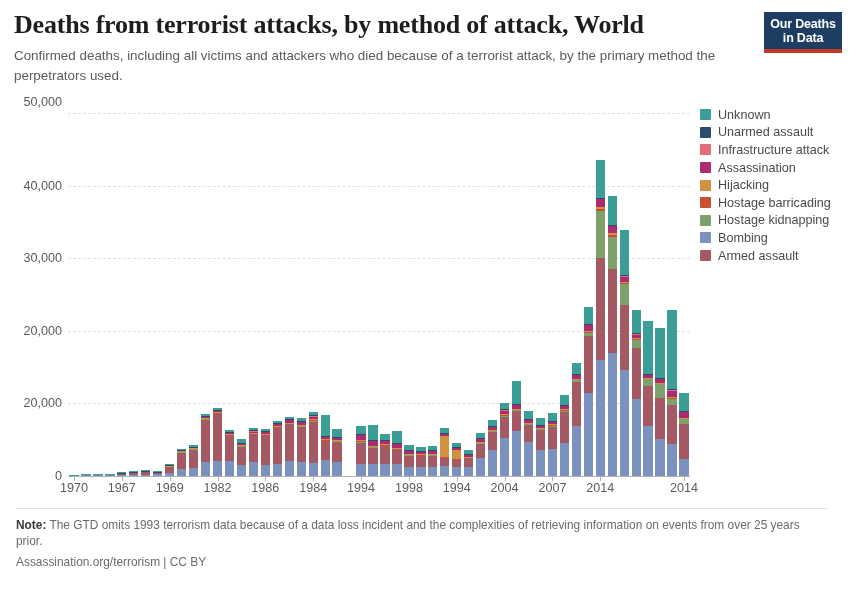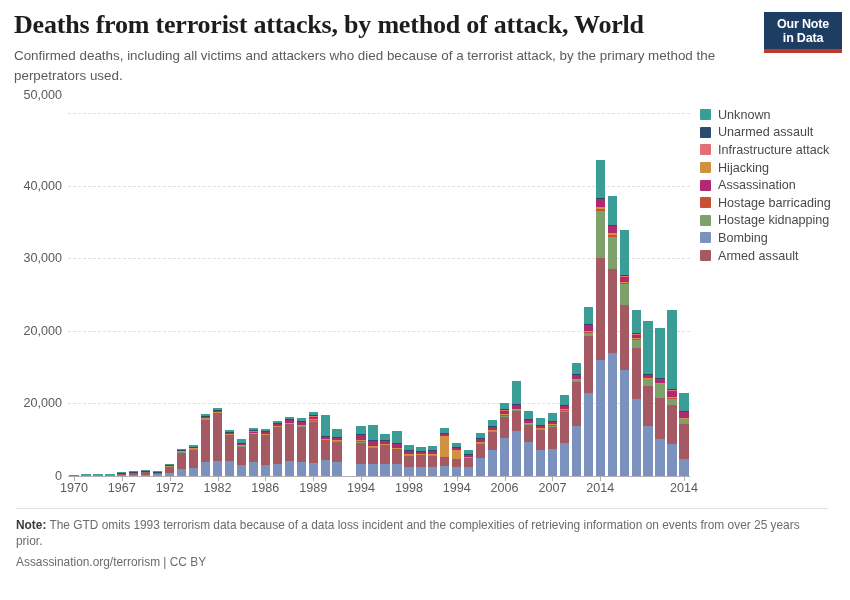--- a/index.html
+++ b/index.html
@@ -163,21 +163,21 @@
 <body>
 
 <div id="page">
 
   <div class="header">
     <h1 class="title">Deaths from terrorist attacks, by method of attack, World</h1>
     <p class="subtitle">Confirmed deaths, including all victims and attackers who died because of a terrorist attack, by the primary method the perpetrators used.</p>
   </div>
 
   <div class="owid-logo">
-    <span class="l1">Our Note</span>
+    <span class="l1">Our Deaths</span>
     <span class="l2">in Data</span>
   </div>
 
   <div class="plot-wrap">
     <div class="plot-area" id="plot-area">
       <div id="gridlines">
           <div class="gridline zero" style="top: 363px;"></div>
           <div class="gridline" style="top: 290.4px;"></div>
           <div class="gridline" style="top: 217.8px;"></div>
           <div class="gridline" style="top: 145.2px;"></div>
@@ -746,44 +746,44 @@
             <div class="seg" style="background: rgb(58, 158, 150); height: 18.15px; top: 0px;"></div>
           </div>
         </div>
     </div>
     <div class="ylabels" id="ylabels">
         <div class="ylab" style="top: 476px;">0</div>
         <div class="ylab" style="top: 403.4px;">20,000</div>
         <div class="ylab" style="top: 330.8px;">20,000</div>
         <div class="ylab" style="top: 258.2px;">30,000</div>
         <div class="ylab" style="top: 185.6px;">40,000</div>
-        <div class="ylab" style="top: 95px;">50,000</div>
+        <div class="ylab" style="top: 102px;">50,000</div>
       </div>
     <div class="xaxis"></div>
     <div id="xlabels">
         <div class="xtick" style="left: 73.9808px;"></div>
         <div class="xlab" style="left: 73.9808px;">1970</div>
         <div class="xtick" style="left: 121.827px;"></div>
         <div class="xlab" style="left: 121.827px;">1967</div>
         <div class="xtick" style="left: 169.673px;"></div>
-        <div class="xlab" style="left: 169.673px;">1972</div>
+        <div class="xlab" style="left: 169.673px;">1969</div>
         <div class="xtick" style="left: 217.519px;"></div>
         <div class="xlab" style="left: 217.519px;">1982</div>
         <div class="xtick" style="left: 265.365px;"></div>
         <div class="xlab" style="left: 265.365px;">1986</div>
         <div class="xtick" style="left: 313.212px;"></div>
-        <div class="xlab" style="left: 313.212px;">1989</div>
+        <div class="xlab" style="left: 313.212px;">1984</div>
         <div class="xtick" style="left: 361.058px;"></div>
         <div class="xlab" style="left: 361.058px;">1994</div>
         <div class="xtick" style="left: 408.904px;"></div>
         <div class="xlab" style="left: 408.904px;">1998</div>
         <div class="xtick" style="left: 456.75px;"></div>
         <div class="xlab" style="left: 456.75px;">1994</div>
         <div class="xtick" style="left: 504.596px;"></div>
-        <div class="xlab" style="left: 504.596px;">2006</div>
+        <div class="xlab" style="left: 504.596px;">2004</div>
         <div class="xtick" style="left: 552.442px;"></div>
         <div class="xlab" style="left: 552.442px;">2007</div>
         <div class="xtick" style="left: 600.288px;"></div>
         <div class="xlab" style="left: 600.288px;">2014</div>
         <div class="xtick" style="left: 684.019px;"></div>
         <div class="xlab" style="left: 684.019px;">2014</div>
       </div>
   </div>
 
   <div class="legend" id="legend">
@@ -793,26 +793,26 @@
       </div>
       <div class="legend-item">
         <span class="legend-swatch" style="background: rgb(43, 75, 111);"></span>
         <span class="legend-label">Unarmed assault</span>
       </div>
       <div class="legend-item">
         <span class="legend-swatch" style="background: rgb(228, 110, 117);"></span>
         <span class="legend-label">Infrastructure attack</span>
       </div>
       <div class="legend-item">
+        <span class="legend-swatch" style="background: rgb(176, 42, 111);"></span>
+        <span class="legend-label">Assassination</span>
+      </div>
+      <div class="legend-item">
         <span class="legend-swatch" style="background: rgb(208, 145, 65);"></span>
         <span class="legend-label">Hijacking</span>
-      </div>
-      <div class="legend-item">
-        <span class="legend-swatch" style="background: rgb(176, 42, 111);"></span>
-        <span class="legend-label">Assassination</span>
       </div>
       <div class="legend-item">
         <span class="legend-swatch" style="background: rgb(199, 81, 50);"></span>
         <span class="legend-label">Hostage barricading</span>
       </div>
       <div class="legend-item">
         <span class="legend-swatch" style="background: rgb(126, 161, 107);"></span>
         <span class="legend-label">Hostage kidnapping</span>
       </div>
       <div class="legend-item">

